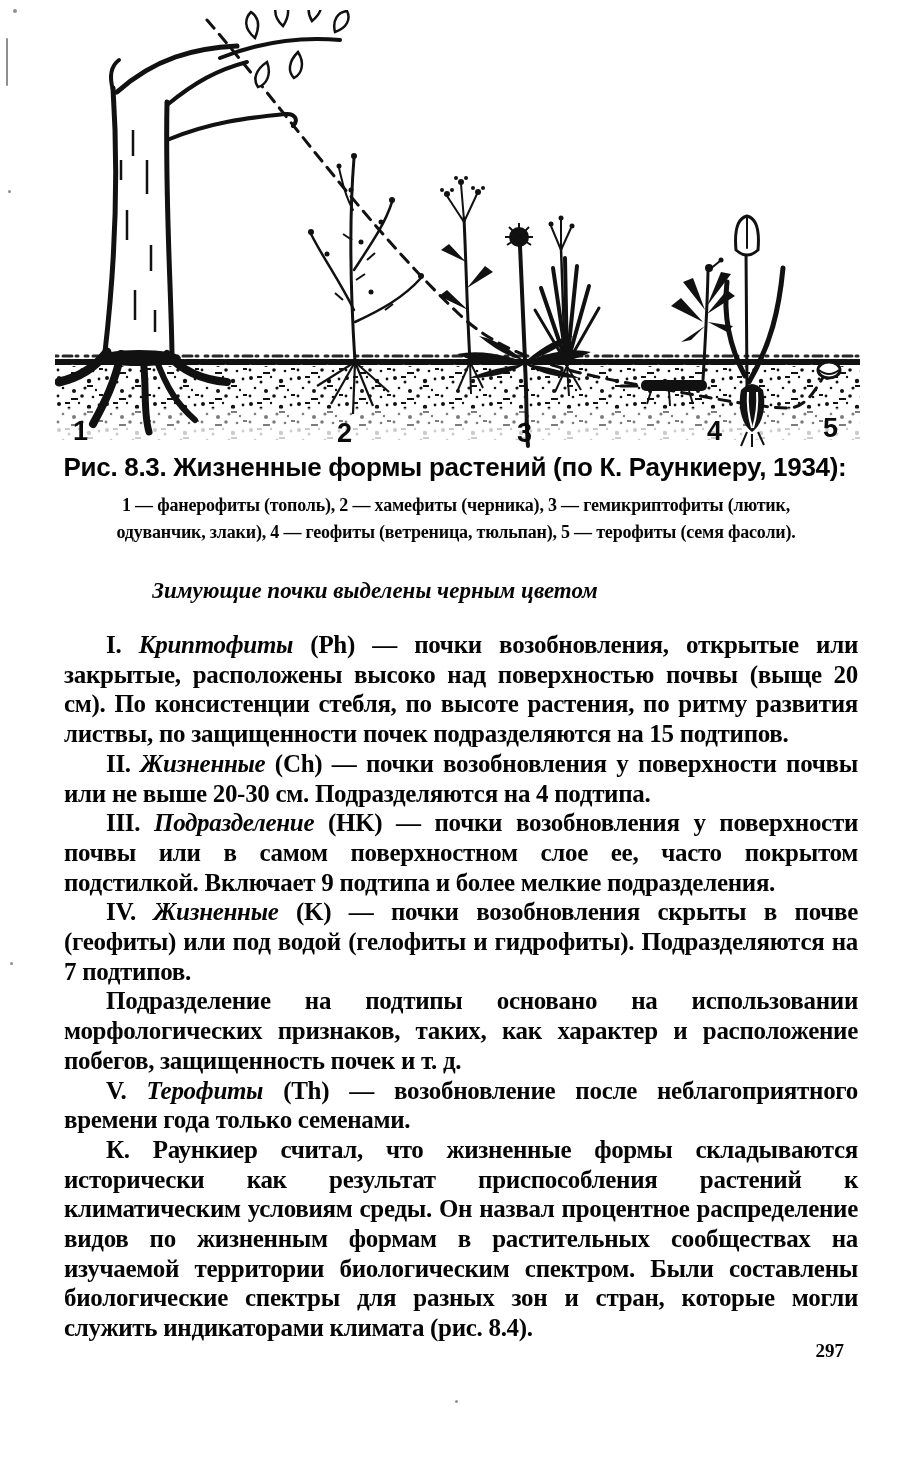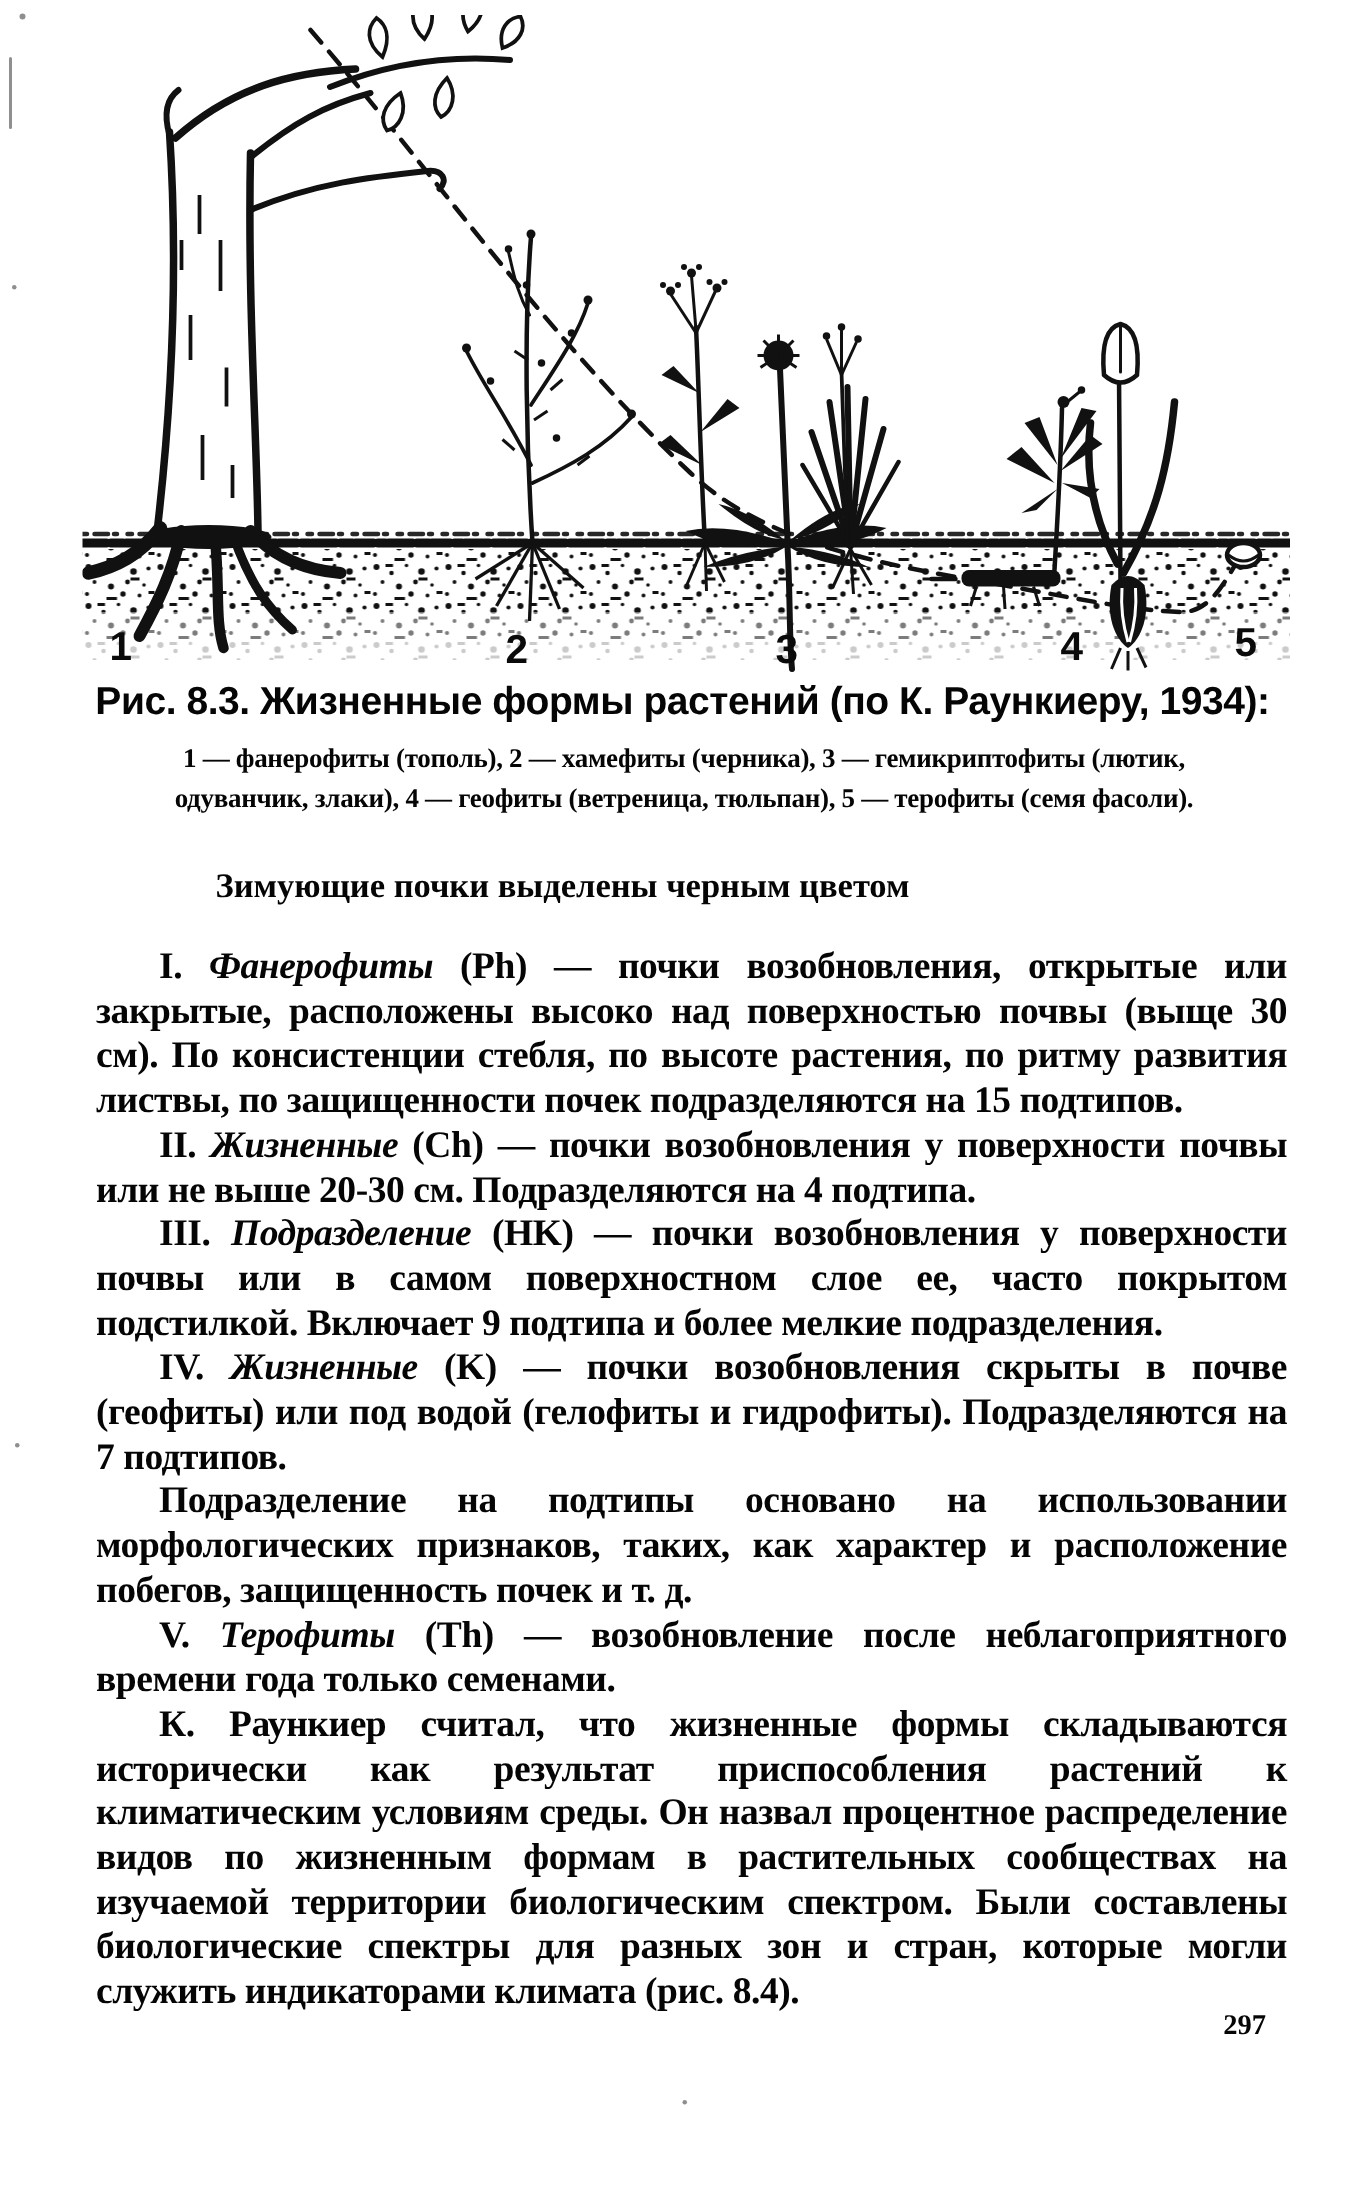--- a/index.html
+++ b/index.html
@@ -12,21 +12,21 @@
     position:absolute;top:452px;left:0;width:910px;text-align:center;
     font-family:"Liberation Sans",sans-serif;font-weight:bold;font-size:26px;
     letter-spacing:-0.3px;color:#050505;
   }
   .cap-legend{
     position:absolute;top:492px;left:78px;width:756px;text-align:center;
     font-weight:bold;font-size:18px;line-height:27px;letter-spacing:-0.2px;color:#050505;
   }
   .cap-note{
     position:absolute;top:578px;left:0;width:750px;text-align:center;
-    font-weight:bold;font-size:23px;color:#050505;
+    font-weight:bold;font-style:italic;font-size:23px;color:#050505;
   }
   .bodytext{
     position:absolute;top:630px;left:64px;width:794px;
     font-weight:bold;font-size:25px;line-height:29.7px;letter-spacing:-0.3px;
     text-align:justify;color:#050505;
   }
   .bodytext p{margin:0;text-indent:42px;}
   .term{font-style:italic;}
   .pageno{
     position:absolute;top:1340px;right:66px;
@@ -274,21 +274,21 @@
       <text x="652" y="430">4</text>
       <text x="768" y="427">5</text>
     </svg>
   </div>
 
   <div class="cap-title">Рис. 8.3. Жизненные формы растений (по К. Раункиеру, 1934):</div>
   <div class="cap-legend">1 — фанерофиты (тополь), 2 — хамефиты (черника), 3 — гемикриптофиты (лютик, одуванчик, злаки), 4 — геофиты (ветреница, тюльпан), 5 — терофиты (семя фасоли).</div>
   <div class="cap-note">Зимующие почки выделены черным цветом</div>
 
   <div class="bodytext">
-    <p><span>I. </span><span class="term">Фанерофиты</span><span> (Ph) — почки возобновления, открытые или закрытые, расположены высоко над поверхностью почвы (выще 30 см). По консистенции стебля, по высоте растения, по ритму развития листвы, по защищенности почек подразделяются на 15 подтипов.</span></p>
+    <p><span>I. </span><span class="term">Криптофиты</span><span> (Ph) — почки возобновления, открытые или закрытые, расположены высоко над поверхностью почвы (выще 20 см). По консистенции стебля, по высоте растения, по ритму развития листвы, по защищенности почек подразделяются на 15 подтипов.</span></p>
     <p><span>II. </span><span class="term">Жизненные</span><span> (Ch) — почки возобновления у поверхности почвы или не выше 20-30 см. Подразделяются на 4 подтипа.</span></p>
     <p><span>III. </span><span class="term">Подразделение</span><span> (HK) — почки возобновления у поверхности почвы или в самом поверхностном слое ее, часто покрытом подстилкой. Включает 9 подтипа и более мелкие подразделения.</span></p>
     <p><span>IV. </span><span class="term">Жизненные</span><span> (K) — почки возобновления скрыты в почве (геофиты) или под водой (гелофиты и гидрофиты). Подразделяются на 7 подтипов.</span></p>
     <p><span></span><span class="term"></span><span>Подразделение на подтипы основано на использовании морфологических признаков, таких, как характер и расположение побегов, защищенность почек и т. д.</span></p>
     <p><span>V. </span><span class="term">Терофиты</span><span> (Th) — возобновление после неблагоприятного времени года только семенами.</span></p>
     <p><span></span><span class="term"></span><span>К. Раункиер считал, что жизненные формы складываются исторически как результат приспособления растений к климатическим условиям среды. Он назвал процентное распределение видов по жизненным формам в растительных сообществах на изучаемой территории биологическим спектром. Были составлены биологические спектры для разных зон и стран, которые могли служить индикаторами климата (рис. 8.4).</span></p>
   </div>
 
   <div class="pageno">297</div>
 

